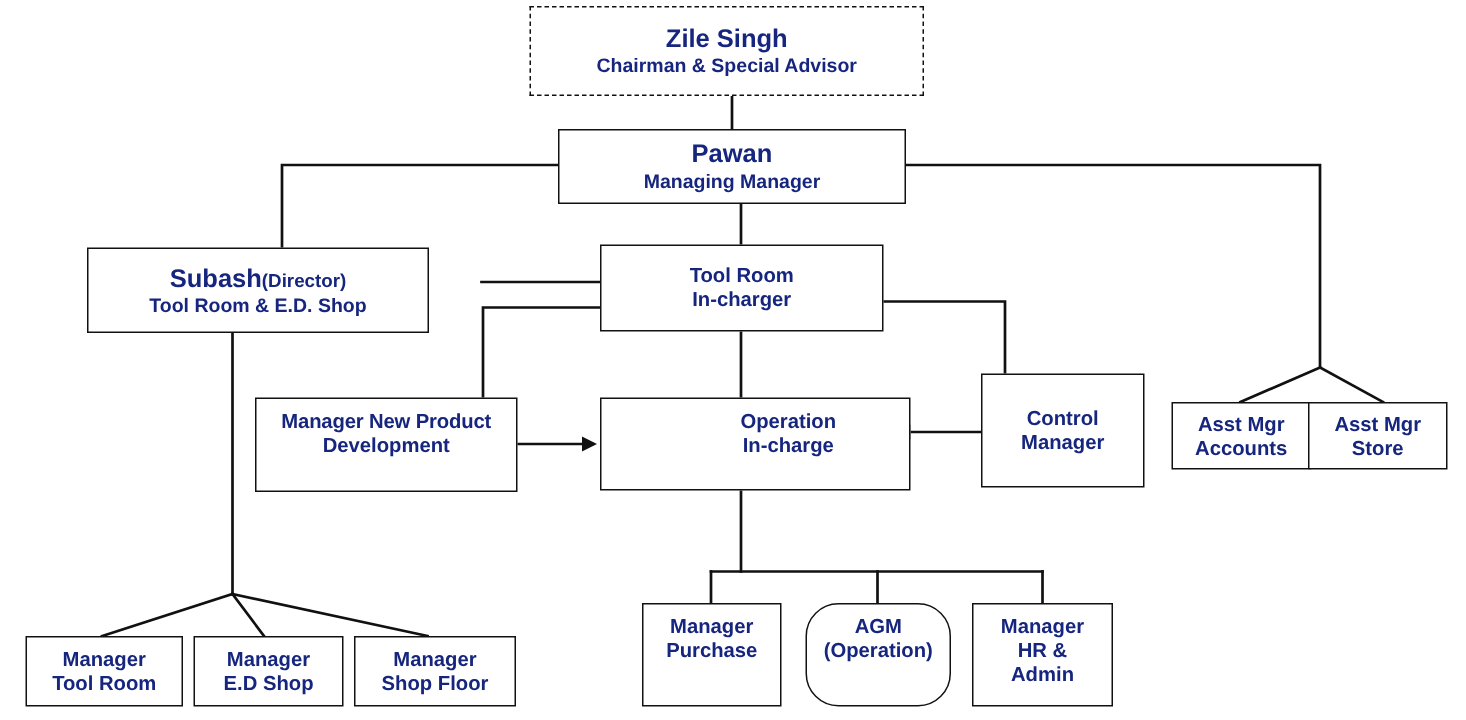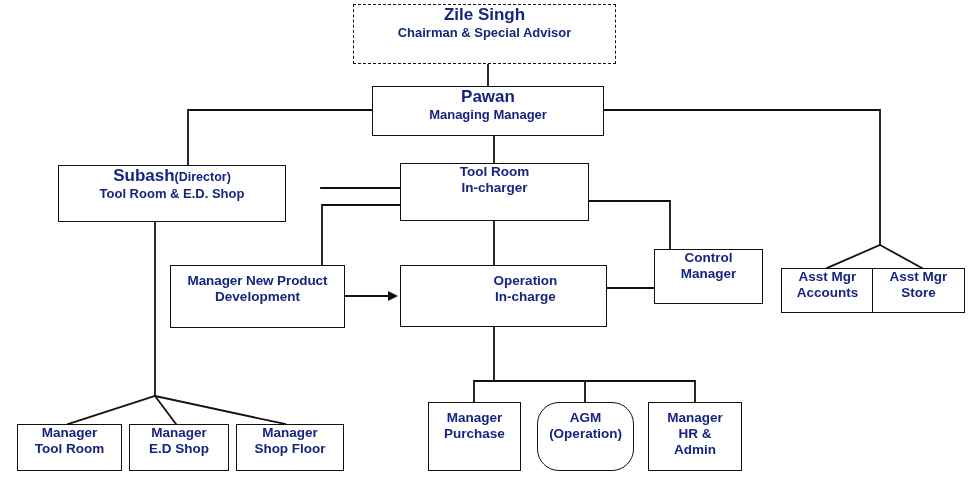--- a/index.html
+++ b/index.html
@@ -6,21 +6,21 @@
   body{width:977px;height:480px;position:relative;overflow:hidden;
        font-family:"Liberation Sans",sans-serif;}
   #chart{position:absolute;left:0;top:0;width:977px;height:480px;}
 
   
   #wires{position:absolute;left:0;top:0;width:977px;height:480px;}
 
   .node{position:absolute;box-sizing:border-box;background:#fff;
         border:1.6px solid #111111;
         display:flex;flex-direction:column;align-items:center;
-        justify-content:flex-start;text-align:center;
+        justify-content:center;text-align:center;
         color:#16257e;font-weight:bold;line-height:1.18;z-index:5;}
   .node.dashed{border:1.6px dashed #111111;}
   .node.topalign{justify-content:flex-start;padding-top:7px;}
   .l1{font-size:17px;}
   .l2{font-size:13px;}
   .l3{font-size:13.5px;}
   .inline-small{font-size:12.5px;}
   .tight{letter-spacing:-0.1px;}
 </style>
 </head>
@@ -93,21 +93,21 @@
   <div class="node topalign" style="left:170px;top:265px;width:175px;height:63px;">
     <div class="l3 tight">Manager New Product</div>
     <div class="l3">Development</div>
   </div>
 
   <div class="node topalign" style="left:400px;top:265px;width:207px;height:62px;padding-left:44px;">
     <div class="l3">Operation</div>
     <div class="l3">In-charge</div>
   </div>
 
-  <div class="node" style="left:654px;top:249px;width:109px;height:55px;">
+  <div class="node" style="left:654px;top:249px;width:109px;height:76px;">
     <div class="l3">Control</div>
     <div class="l3">Manager</div>
   </div>
 
   <div class="node" style="left:781px;top:268px;width:93px;height:45px;">
     <div class="l3">Asst Mgr</div>
     <div class="l3">Accounts</div>
   </div>
 
   <div class="node" style="left:872px;top:268px;width:93px;height:45px;">

